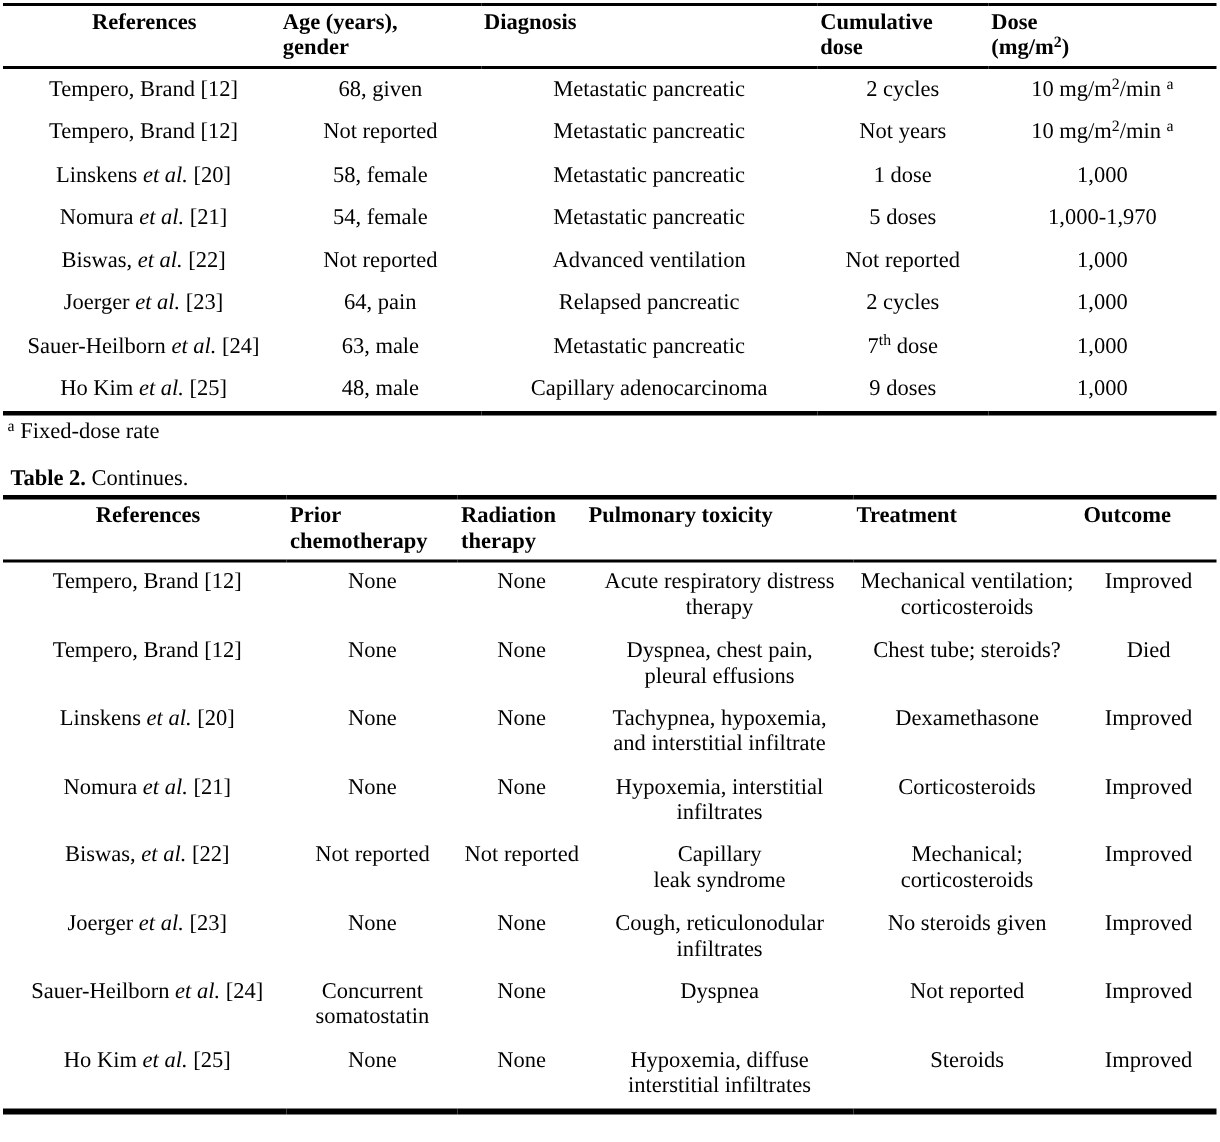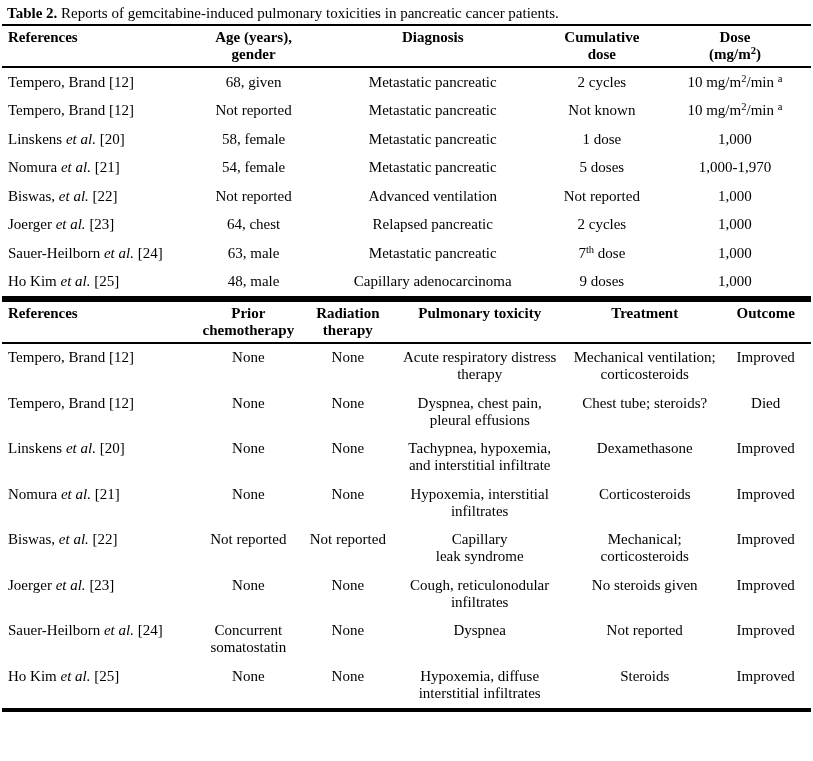--- a/index.html
+++ b/index.html
@@ -14,42 +14,41 @@
 
   .caption { margin: 2px 0 2px 5px; line-height: 18px; }
   .caption .cap-label { font-weight: bold; }
   .caption2 { margin-top: 13px; }
 
   table { width: 100%; border-collapse: collapse; table-layout: fixed; }
   .tbl1 { border-top: 2px solid #000; border-bottom: 3px solid #000; }
   .tbl2 { border-top: 3px solid #000; border-bottom: 4px solid #000; }
 
   th {
-    font-weight: bold; text-align: center; vertical-align: top;
+    font-weight: bold; text-align: left; vertical-align: top;
     padding: 3px 2px; line-height: 17px; white-space: pre-line;
     border-bottom: 2.5px solid #000;
   }
   td {
     text-align: center; vertical-align: top;
     line-height: 17px; white-space: pre-line;
   }
   .tbl1 td { padding: 5.5px 3px 6px; }
   .tbl2 td { padding: 5px 3px 6.5px; }
-  th:first-child, td:first-child { text-align: left; padding-left: 6px; }
+  th:first-child, td:first-child { text-align: center; padding-left: 6px; }
 
   sup { font-size: 10.5px; line-height: 0; vertical-align: baseline; position: relative; top: -5px; }
 
   .footnote { margin: 2px 0 0 3px; line-height: 18px; }
 </style>
 </head>
 <body>
 
 <div class="page">
 
-  <p class="caption"><span class="cap-label">Table 2.</span> <span>Reports of gemcitabine-induced pulmonary toxicities in pancreatic cancer patients.</span></p>
 
   <table class="tbl1">
     <colgroup>
       <col style="width:22.8%">
         <col style="width:16.6%">
         <col style="width:27.7%">
         <col style="width:14.1%">
         <col style="width:18.8%">
     </colgroup>
     <thead>
@@ -70,21 +69,21 @@
           <td>Tempero, Brand [12]</td>
           <td>68, given</td>
           <td>Metastatic pancreatic</td>
           <td>2 cycles</td>
           <td>10 mg/m<sup>2</sup>/min <sup>a</sup></td>
         </tr>
         <tr>
           <td>Tempero, Brand [12]</td>
           <td>Not reported</td>
           <td>Metastatic pancreatic</td>
-          <td>Not known</td>
+          <td>Not years</td>
           <td>10 mg/m<sup>2</sup>/min <sup>a</sup></td>
         </tr>
         <tr>
           <td>Linskens <i>et al.</i> [20]</td>
           <td>58, female</td>
           <td>Metastatic pancreatic</td>
           <td>1 dose</td>
           <td>1,000</td>
         </tr>
         <tr>
@@ -96,21 +95,21 @@
         </tr>
         <tr>
           <td>Biswas, <i>et al.</i> [22]</td>
           <td>Not reported</td>
           <td>Advanced ventilation</td>
           <td>Not reported</td>
           <td>1,000</td>
         </tr>
         <tr>
           <td>Joerger <i>et al.</i> [23]</td>
-          <td>64, chest</td>
+          <td>64, pain</td>
           <td>Relapsed pancreatic</td>
           <td>2 cycles</td>
           <td>1,000</td>
         </tr>
         <tr>
           <td>Sauer-Heilborn <i>et al.</i> [24]</td>
           <td>63, male</td>
           <td>Metastatic pancreatic</td>
           <td>7<sup>th</sup> dose</td>
           <td>1,000</td>
@@ -118,21 +117,23 @@
         <tr>
           <td>Ho Kim <i>et al.</i> [25]</td>
           <td>48, male</td>
           <td>Capillary adenocarcinoma</td>
           <td>9 doses</td>
           <td>1,000</td>
         </tr>
       </tbody>
   </table>
 
-
+  <p class="footnote"><sup>a</sup> Fixed-dose rate</p>
+
+  <p class="caption caption2"><span class="cap-label">Table 2.</span> <span>Continues.</span></p>
 
   <table class="tbl2">
     <colgroup>
       <col style="width:23.4%">
         <col style="width:14.1%">
         <col style="width:10.5%">
         <col style="width:22.1%">
         <col style="width:18.7%">
         <col style="width:11.2%">
     </colgroup>

